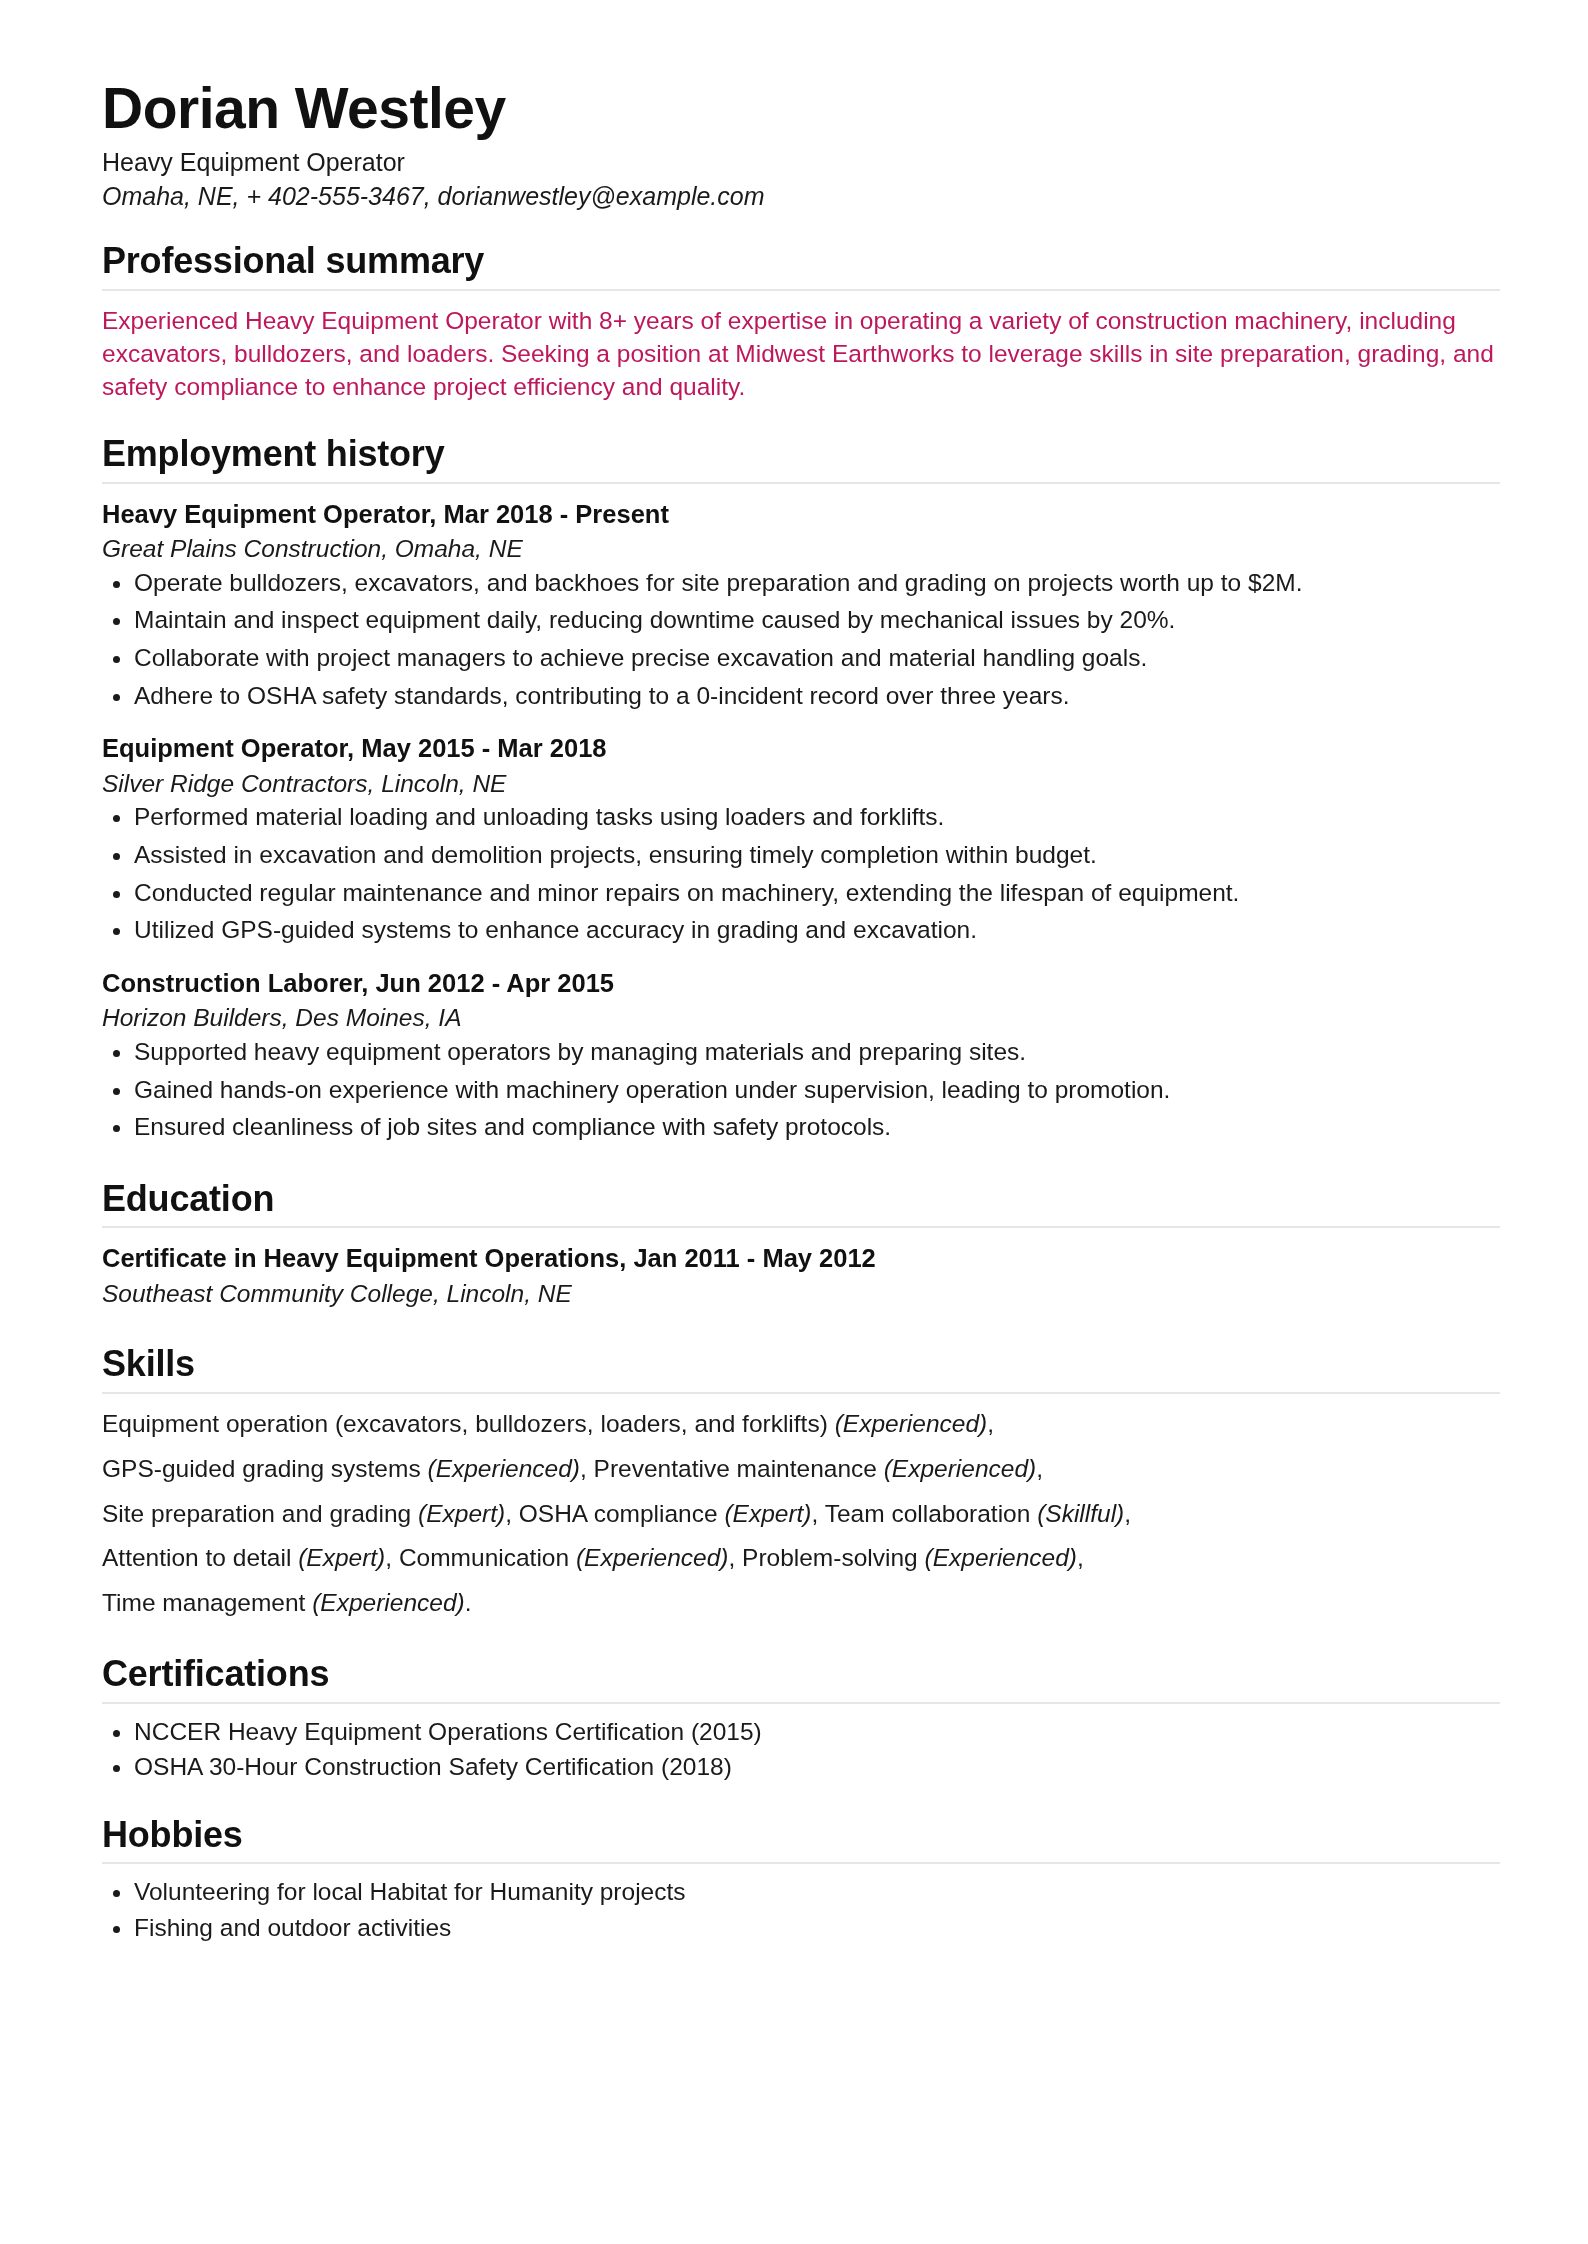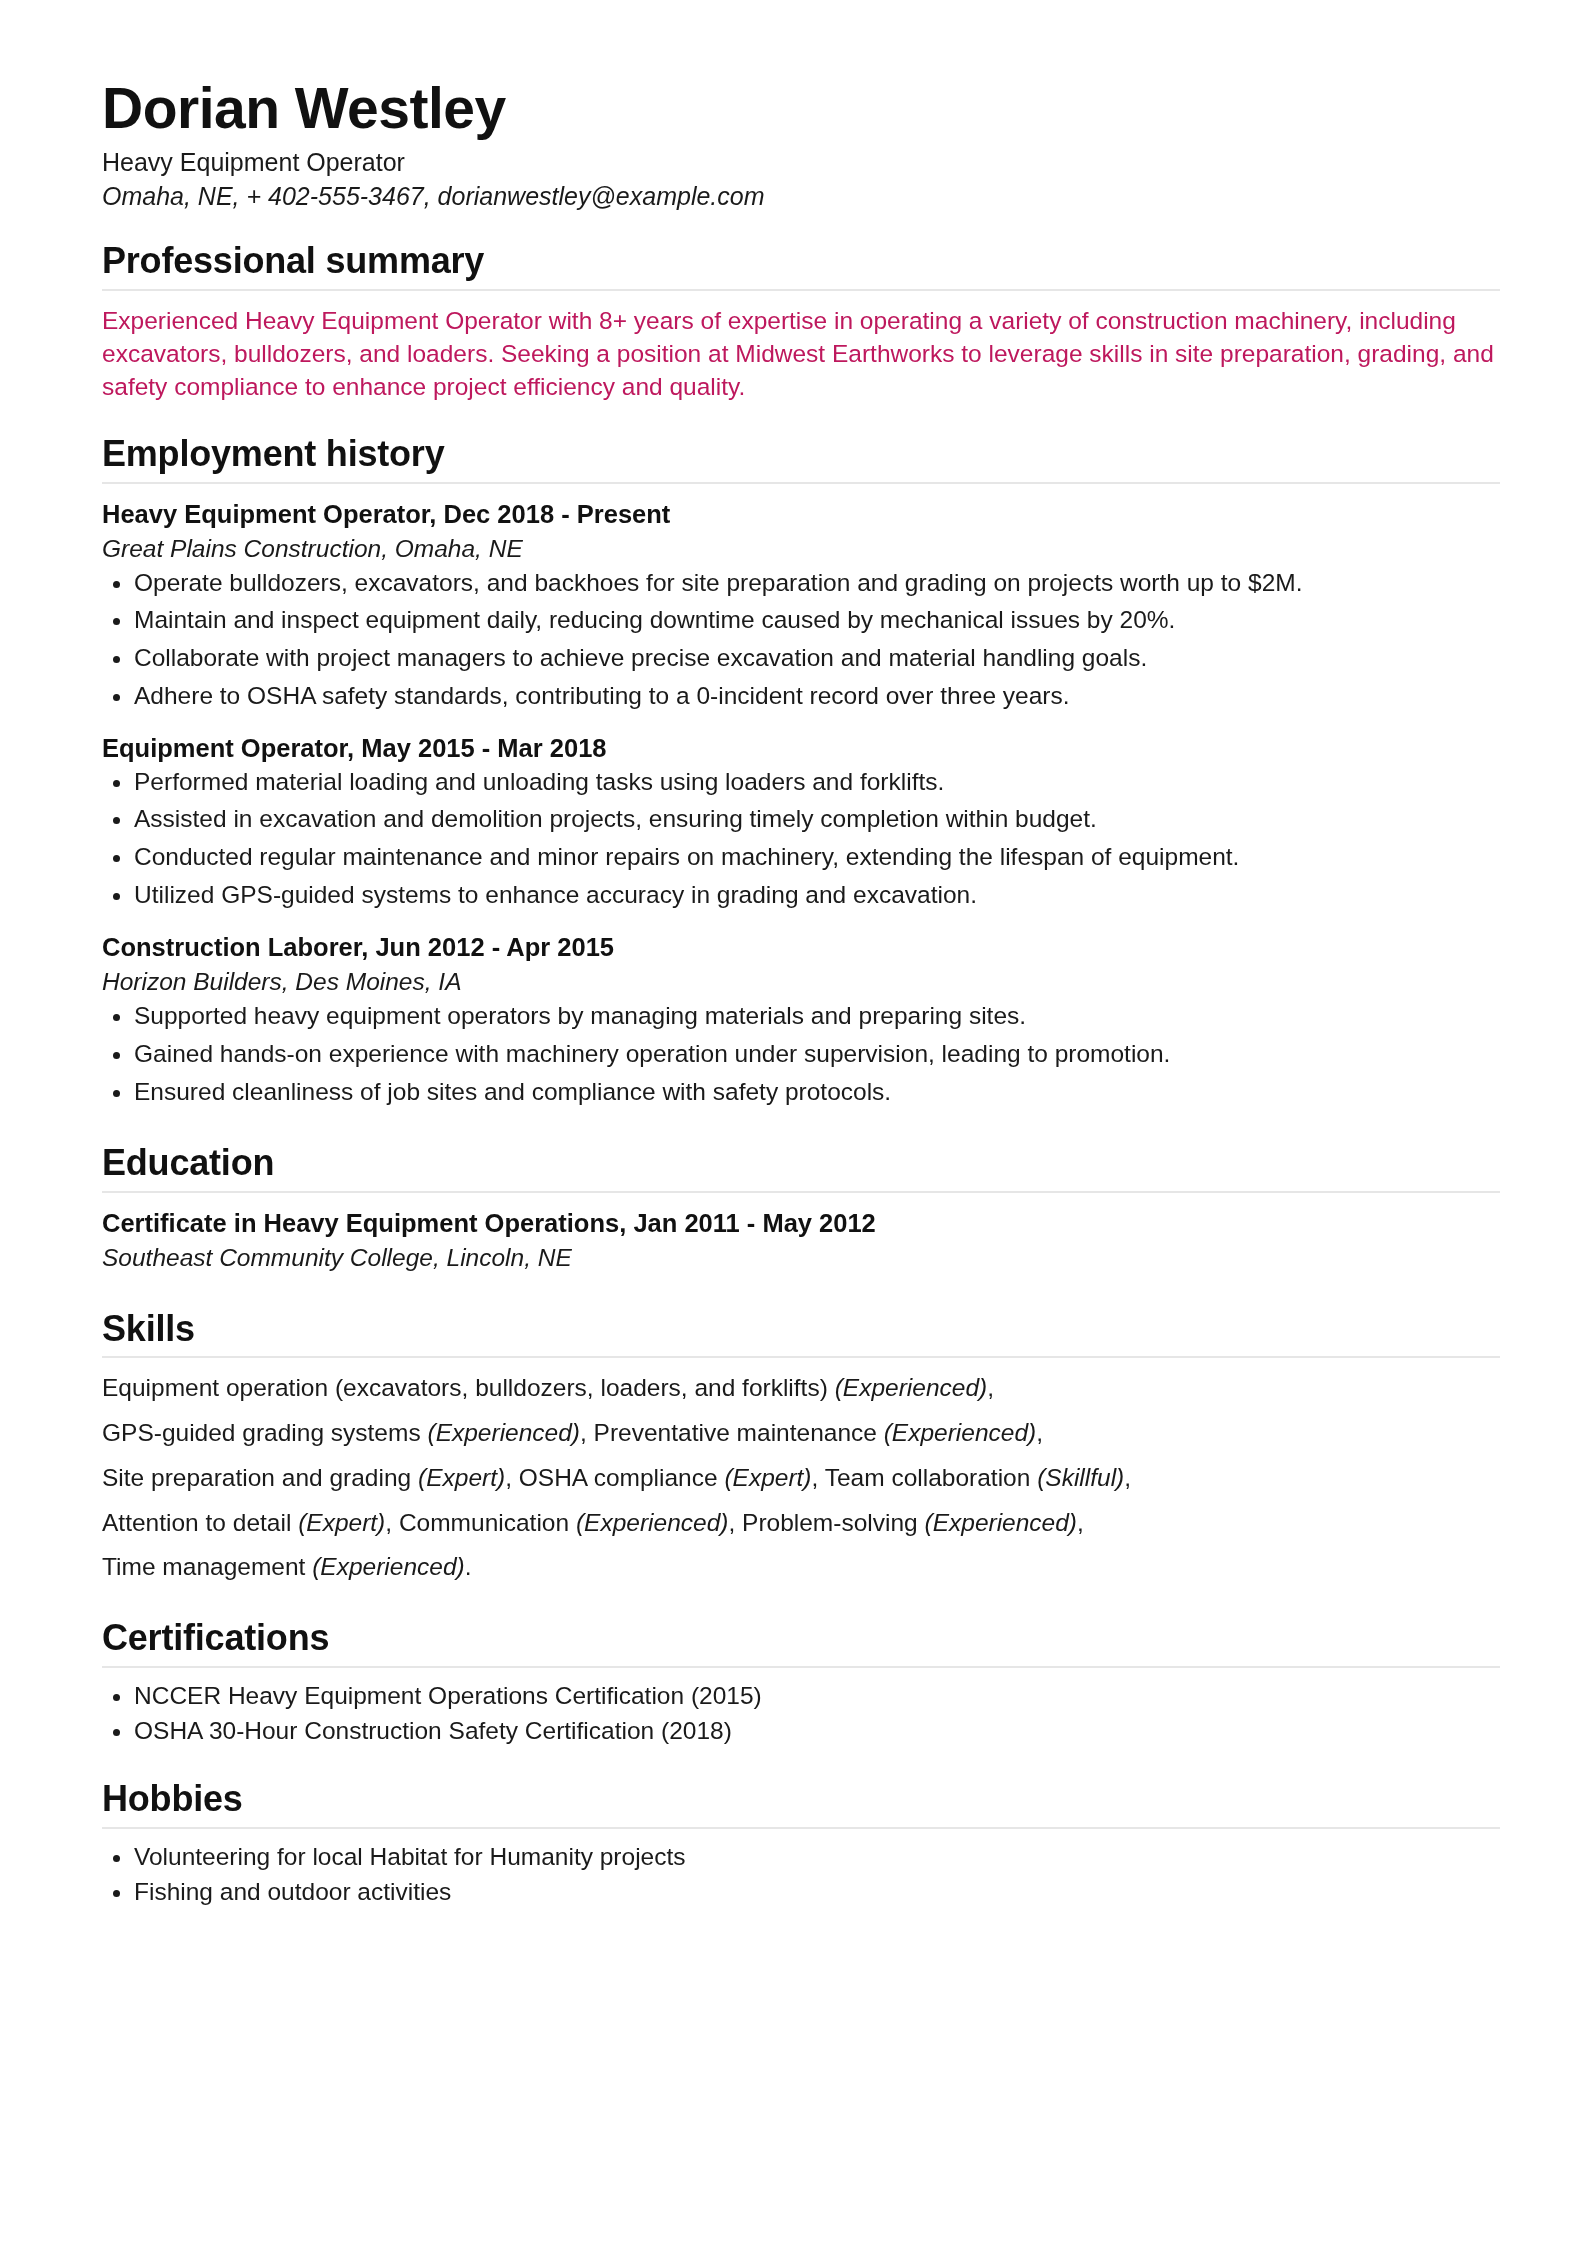--- a/index.html
+++ b/index.html
@@ -164,31 +164,32 @@
     <h2 class="section-heading">Professional summary</h2>
     <div class="rule"></div>
     <p class="summary-text">Experienced Heavy Equipment Operator with 8+ years of expertise in operating a variety of construction machinery, including excavators, bulldozers, and loaders. Seeking a position at Midwest Earthworks to leverage skills in site preparation, grading, and safety compliance to enhance project efficiency and quality.</p>
   </section>
 
   <section class="section" id="section-employment">
     <h2 class="section-heading">Employment history</h2>
     <div class="rule"></div>
     <div id="employment-entries">
         <div class="entry">
-          <div class="entry-title">Heavy Equipment Operator, Dec 2018 - Present</div>
+          <div class="entry-title">Heavy Equipment Operator, Mar 2018 - Present</div>
           <div class="entry-sub">Great Plains Construction, Omaha, NE</div>
           <ul class="bullets">
             <li>Operate bulldozers, excavators, and backhoes for site preparation and grading on projects worth up to $2M.</li>
             <li>Maintain and inspect equipment daily, reducing downtime caused by mechanical issues by 20%.</li>
             <li>Collaborate with project managers to achieve precise excavation and material handling goals.</li>
             <li>Adhere to OSHA safety standards, contributing to a 0-incident record over three years.</li>
           </ul>
         </div>
         <div class="entry">
           <div class="entry-title">Equipment Operator, May 2015 - Mar 2018</div>
+          <div class="entry-sub">Silver Ridge Contractors, Lincoln, NE</div>
           <ul class="bullets">
             <li>Performed material loading and unloading tasks using loaders and forklifts.</li>
             <li>Assisted in excavation and demolition projects, ensuring timely completion within budget.</li>
             <li>Conducted regular maintenance and minor repairs on machinery, extending the lifespan of equipment.</li>
             <li>Utilized GPS-guided systems to enhance accuracy in grading and excavation.</li>
           </ul>
         </div>
         <div class="entry">
           <div class="entry-title">Construction Laborer, Jun 2012 - Apr 2015</div>
           <div class="entry-sub">Horizon Builders, Des Moines, IA</div>

